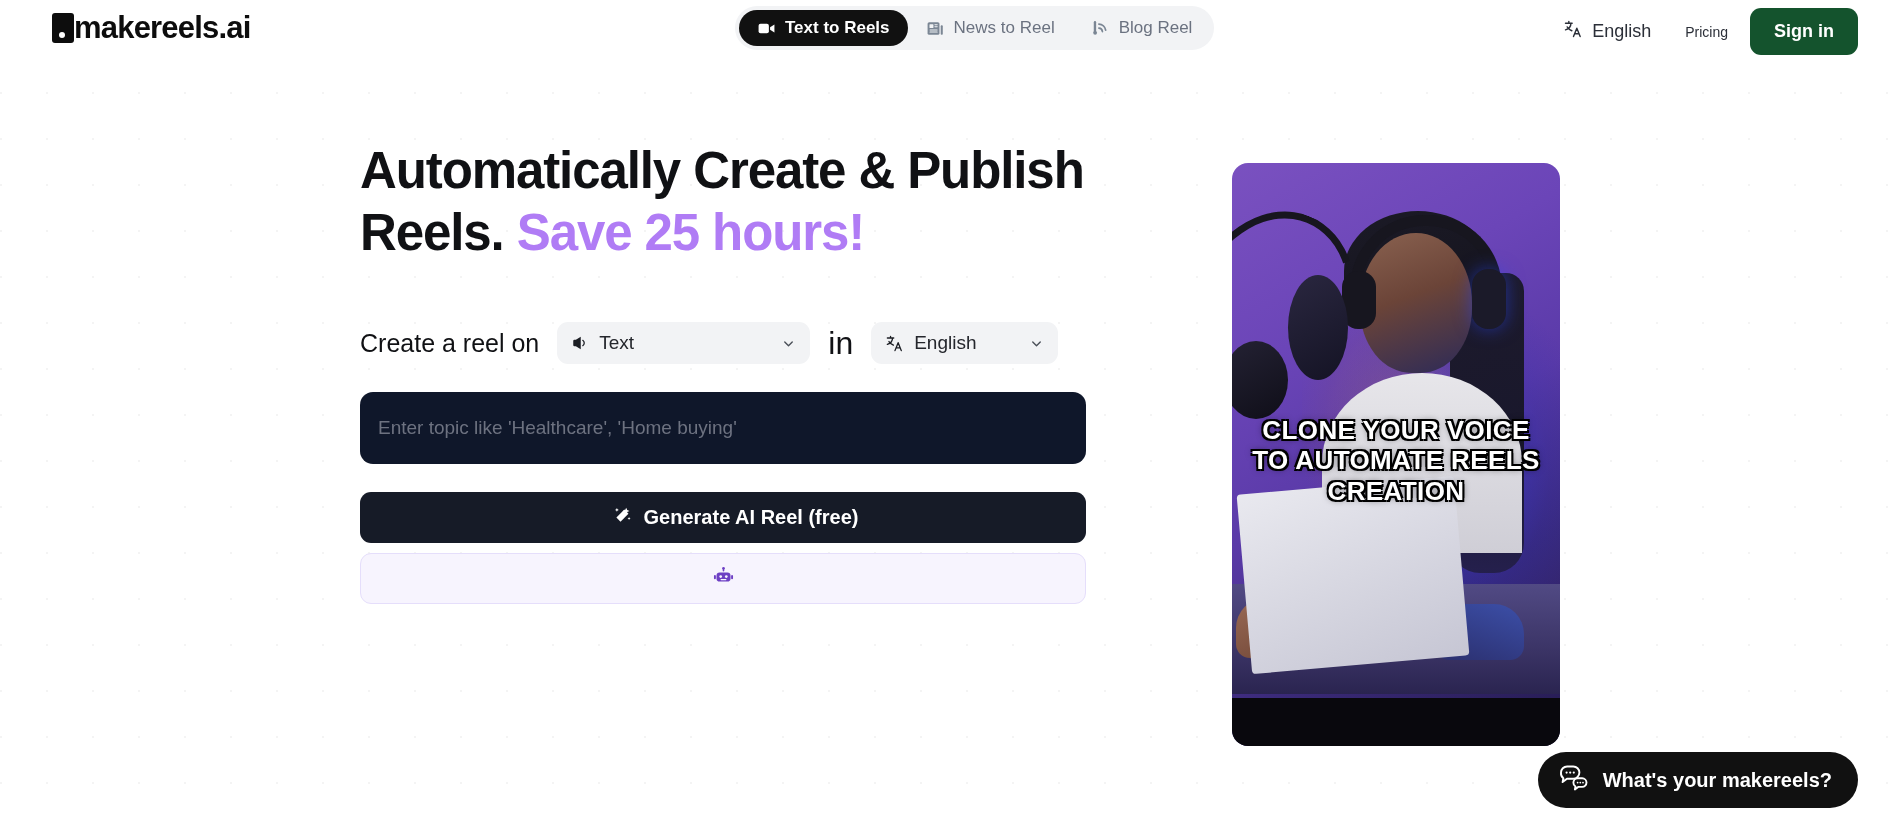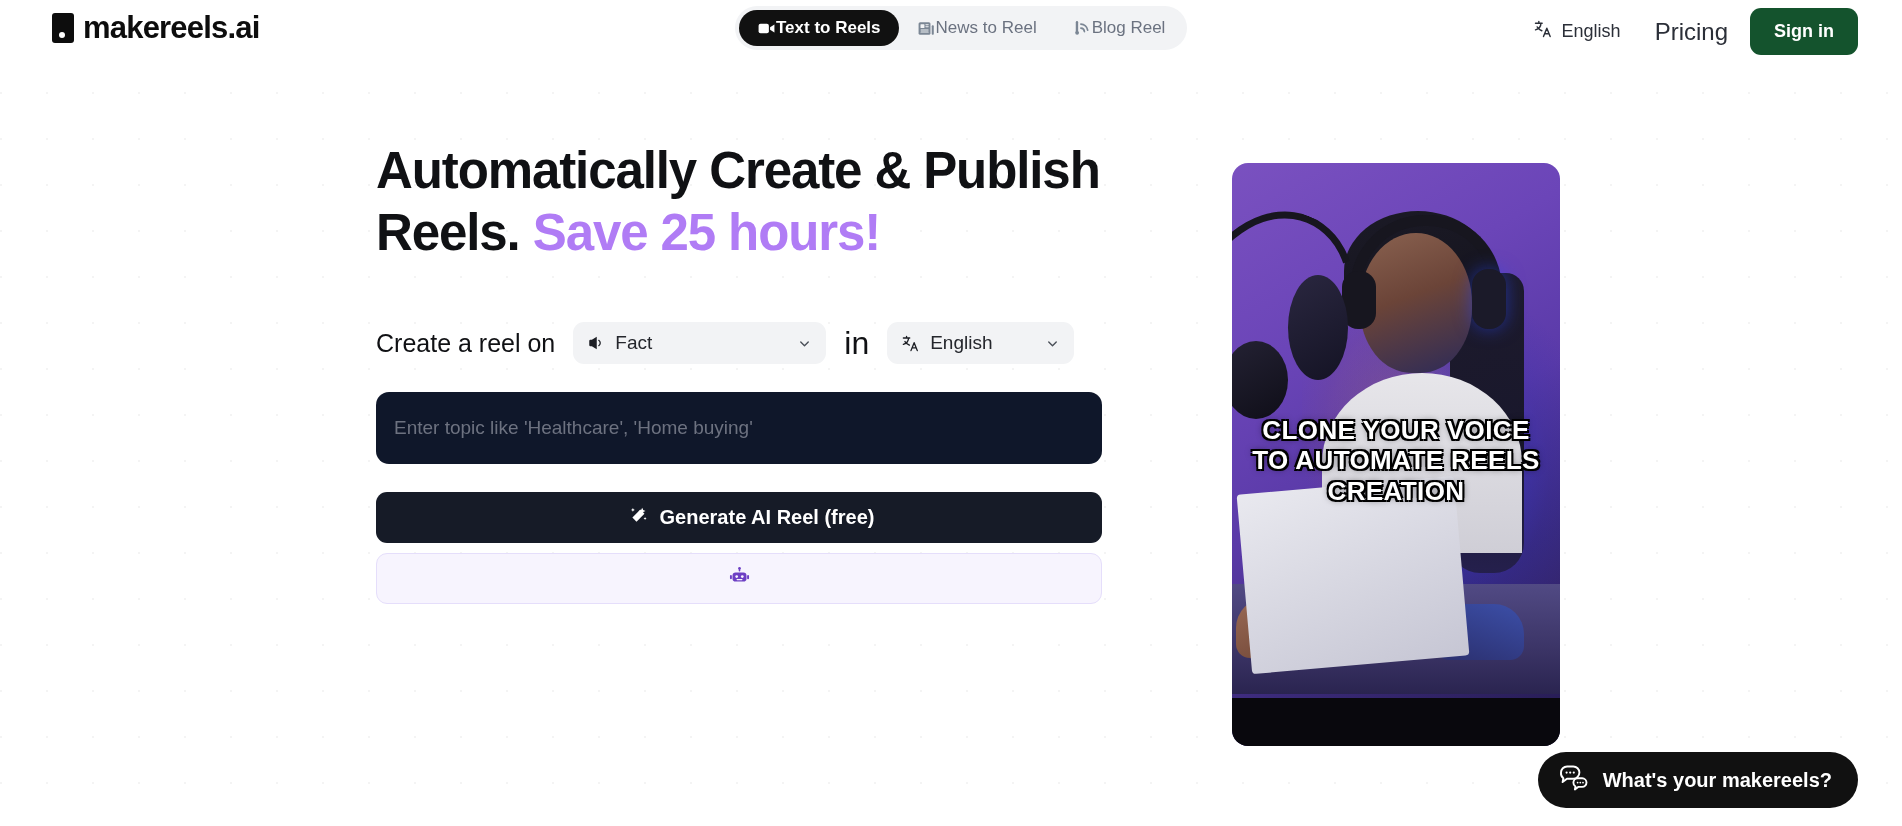--- a/index.html
+++ b/index.html
@@ -20,21 +20,21 @@
   
   .header {
     position: absolute; top: 0; left: 0;
     width: 1902px; height: 62px;
     display: flex; align-items: center;
     background: #ffffff;
     z-index: 20;
   }
   .logo-wrap {
     position: absolute; left: 52px; top: 12px;
-    display: flex; align-items: center; gap: 9px;
+    display: flex; align-items: center; 
   }
   .logo-mark {
     width: 22px; height: 30px;
     background: #0d0d0d;
     border-radius: 3px;
     position: relative;
   }
   .logo-mark::after {
     content: "";
     position: absolute; left: 7px; bottom: 5px;
@@ -49,55 +49,55 @@
 
   .nav-pill {
     position: absolute; left: 735px; top: 6px;
     height: 44px;
     display: flex; align-items: center;
     background: #f2f3f5;
     border-radius: 24px;
     padding: 4px;
   }
   .nav-tab {
-    display: flex; align-items: center; 
+    display: flex; align-items: center; gap: 9px;
     height: 36px; padding: 0 18px;
     border-radius: 20px;
     font-size: 17px; color: #6b7280;
     cursor: pointer; white-space: nowrap;
   }
   .nav-tab.active {
     background: #111111; color: #ffffff; font-weight: 700;
   }
   .nav-tab .ico { display: flex; align-items: center; }
 
   .nav-right {
     position: absolute; right: 44px; top: 8px;
     display: flex; align-items: center; gap: 8px;
   }
   .nav-lang {
     display: flex; align-items: center; gap: 9px;
     font-size: 18px; color: #2b2f38;
     padding: 8px 12px; cursor: pointer;
   }
   .nav-link {
-    font-size: 24px; color: #2b2f38;
+    font-size: 14px; color: #2b2f38;
     padding: 8px 14px; cursor: pointer;
   }
   .signin-btn {
     background: #14532d; color: #ffffff;
     font-size: 18px; font-weight: 700;
     border: none; border-radius: 11px;
     padding: 13px 24px; cursor: pointer;
     font-family: inherit;
   }
 
   
   .left-col {
-    position: absolute; left: 376px; top: 140px;
+    position: absolute; left: 360px; top: 140px;
     width: 735px;
   }
   .headline {
     font-size: 51px; font-weight: 700; color: #101114;
     line-height: 1.22; letter-spacing: -1.1px;
     max-width: 730px;
   }
   .headline .accent { color: #b07cf5; }
 
   .reel-row {
@@ -377,21 +377,21 @@
 
     <span class="reel-label">Create a reel on</span>
 
     <div class="select-box select-fact">
       <span class="sel-ico">
         <svg width="18" height="18" viewBox="0 0 24 24" fill="#1c1e24">
           <path d="M3 9.2v5.6a1.6 1.6 0 0 0 1.6 1.6h1.9L13 20.4V3.6L6.5 7.6H4.6A1.6 1.6 0 0 0 3 9.2z"></path>
           <path d="M15.7 8.4a4.3 4.3 0 0 1 0 7.2" fill="none" stroke="#1c1e24" stroke-width="1.7" stroke-linecap="round"></path>
         </svg>
       </span>
-      <span class="sel-val">Fact</span>
+      <span class="sel-val">Text</span>
       <span class="chev">
         <svg width="15" height="15" viewBox="0 0 24 24" fill="none" stroke="#4a4f58" stroke-width="2.2" stroke-linecap="round" stroke-linejoin="round">
           <path d="M6 9.5l6 6 6-6"></path>
         </svg>
       </span>
     </div>
 
     <span class="in-word">in</span>
 
     <div class="select-box select-lang">

